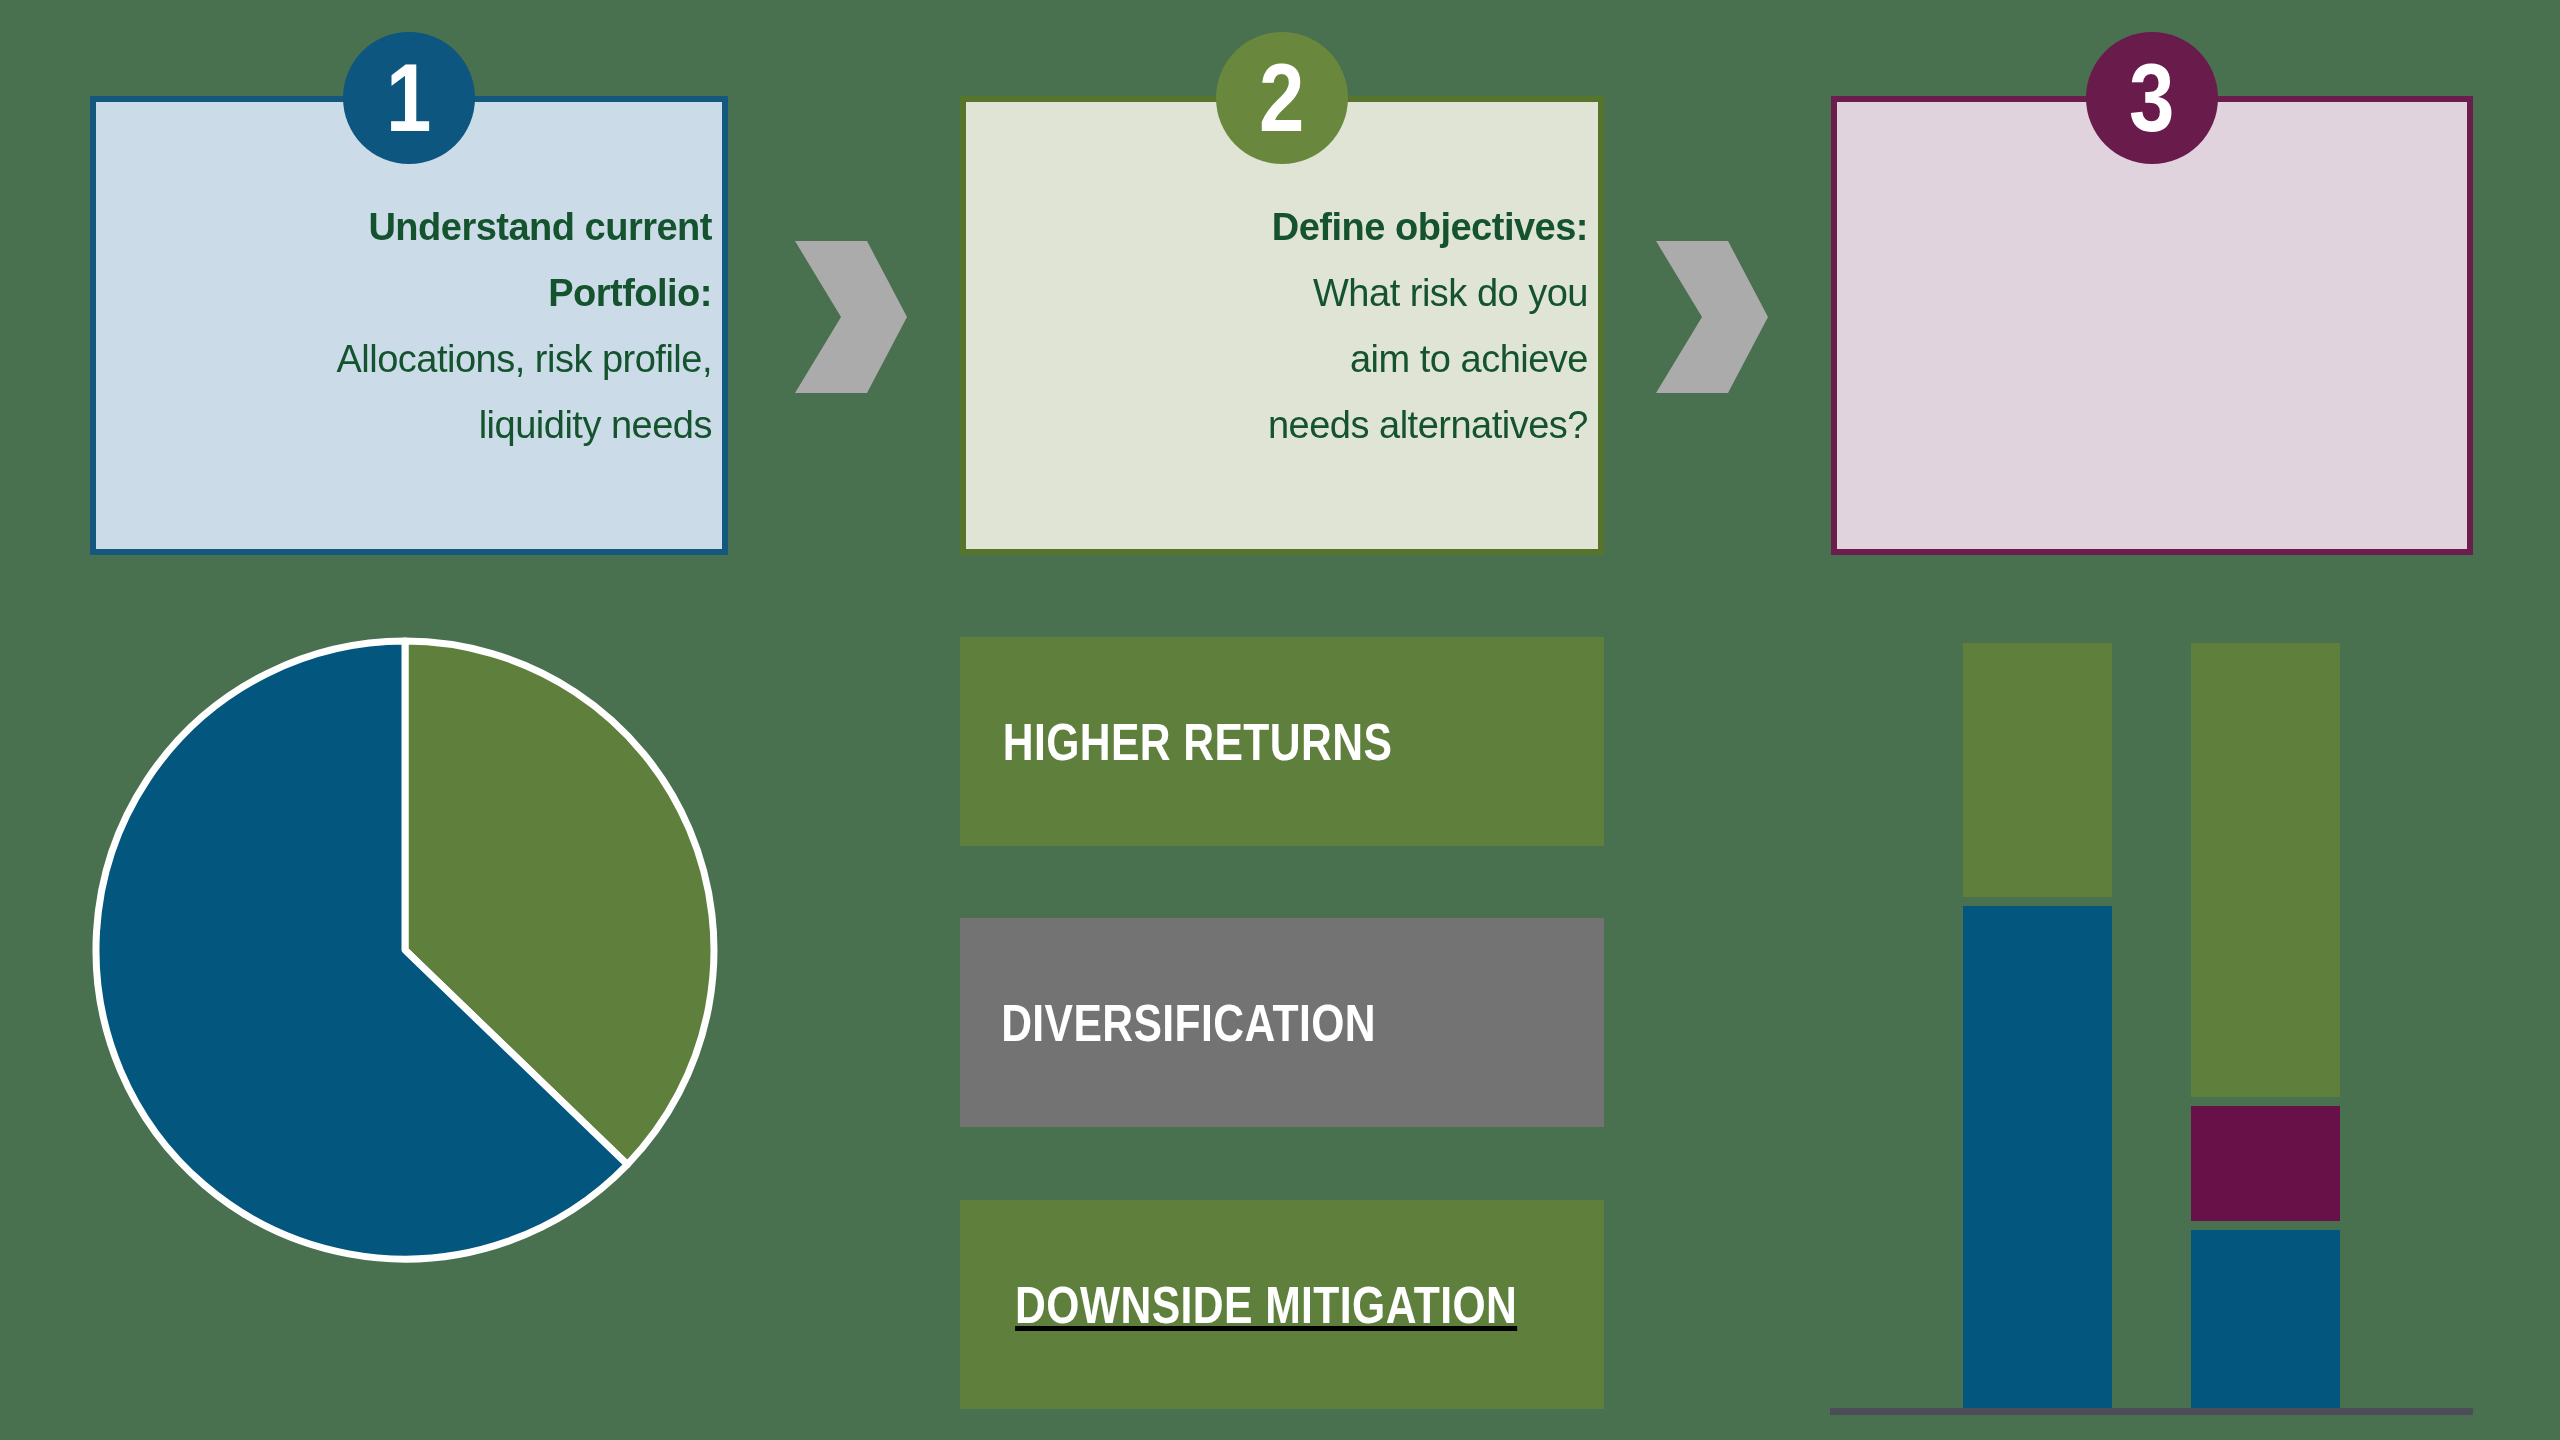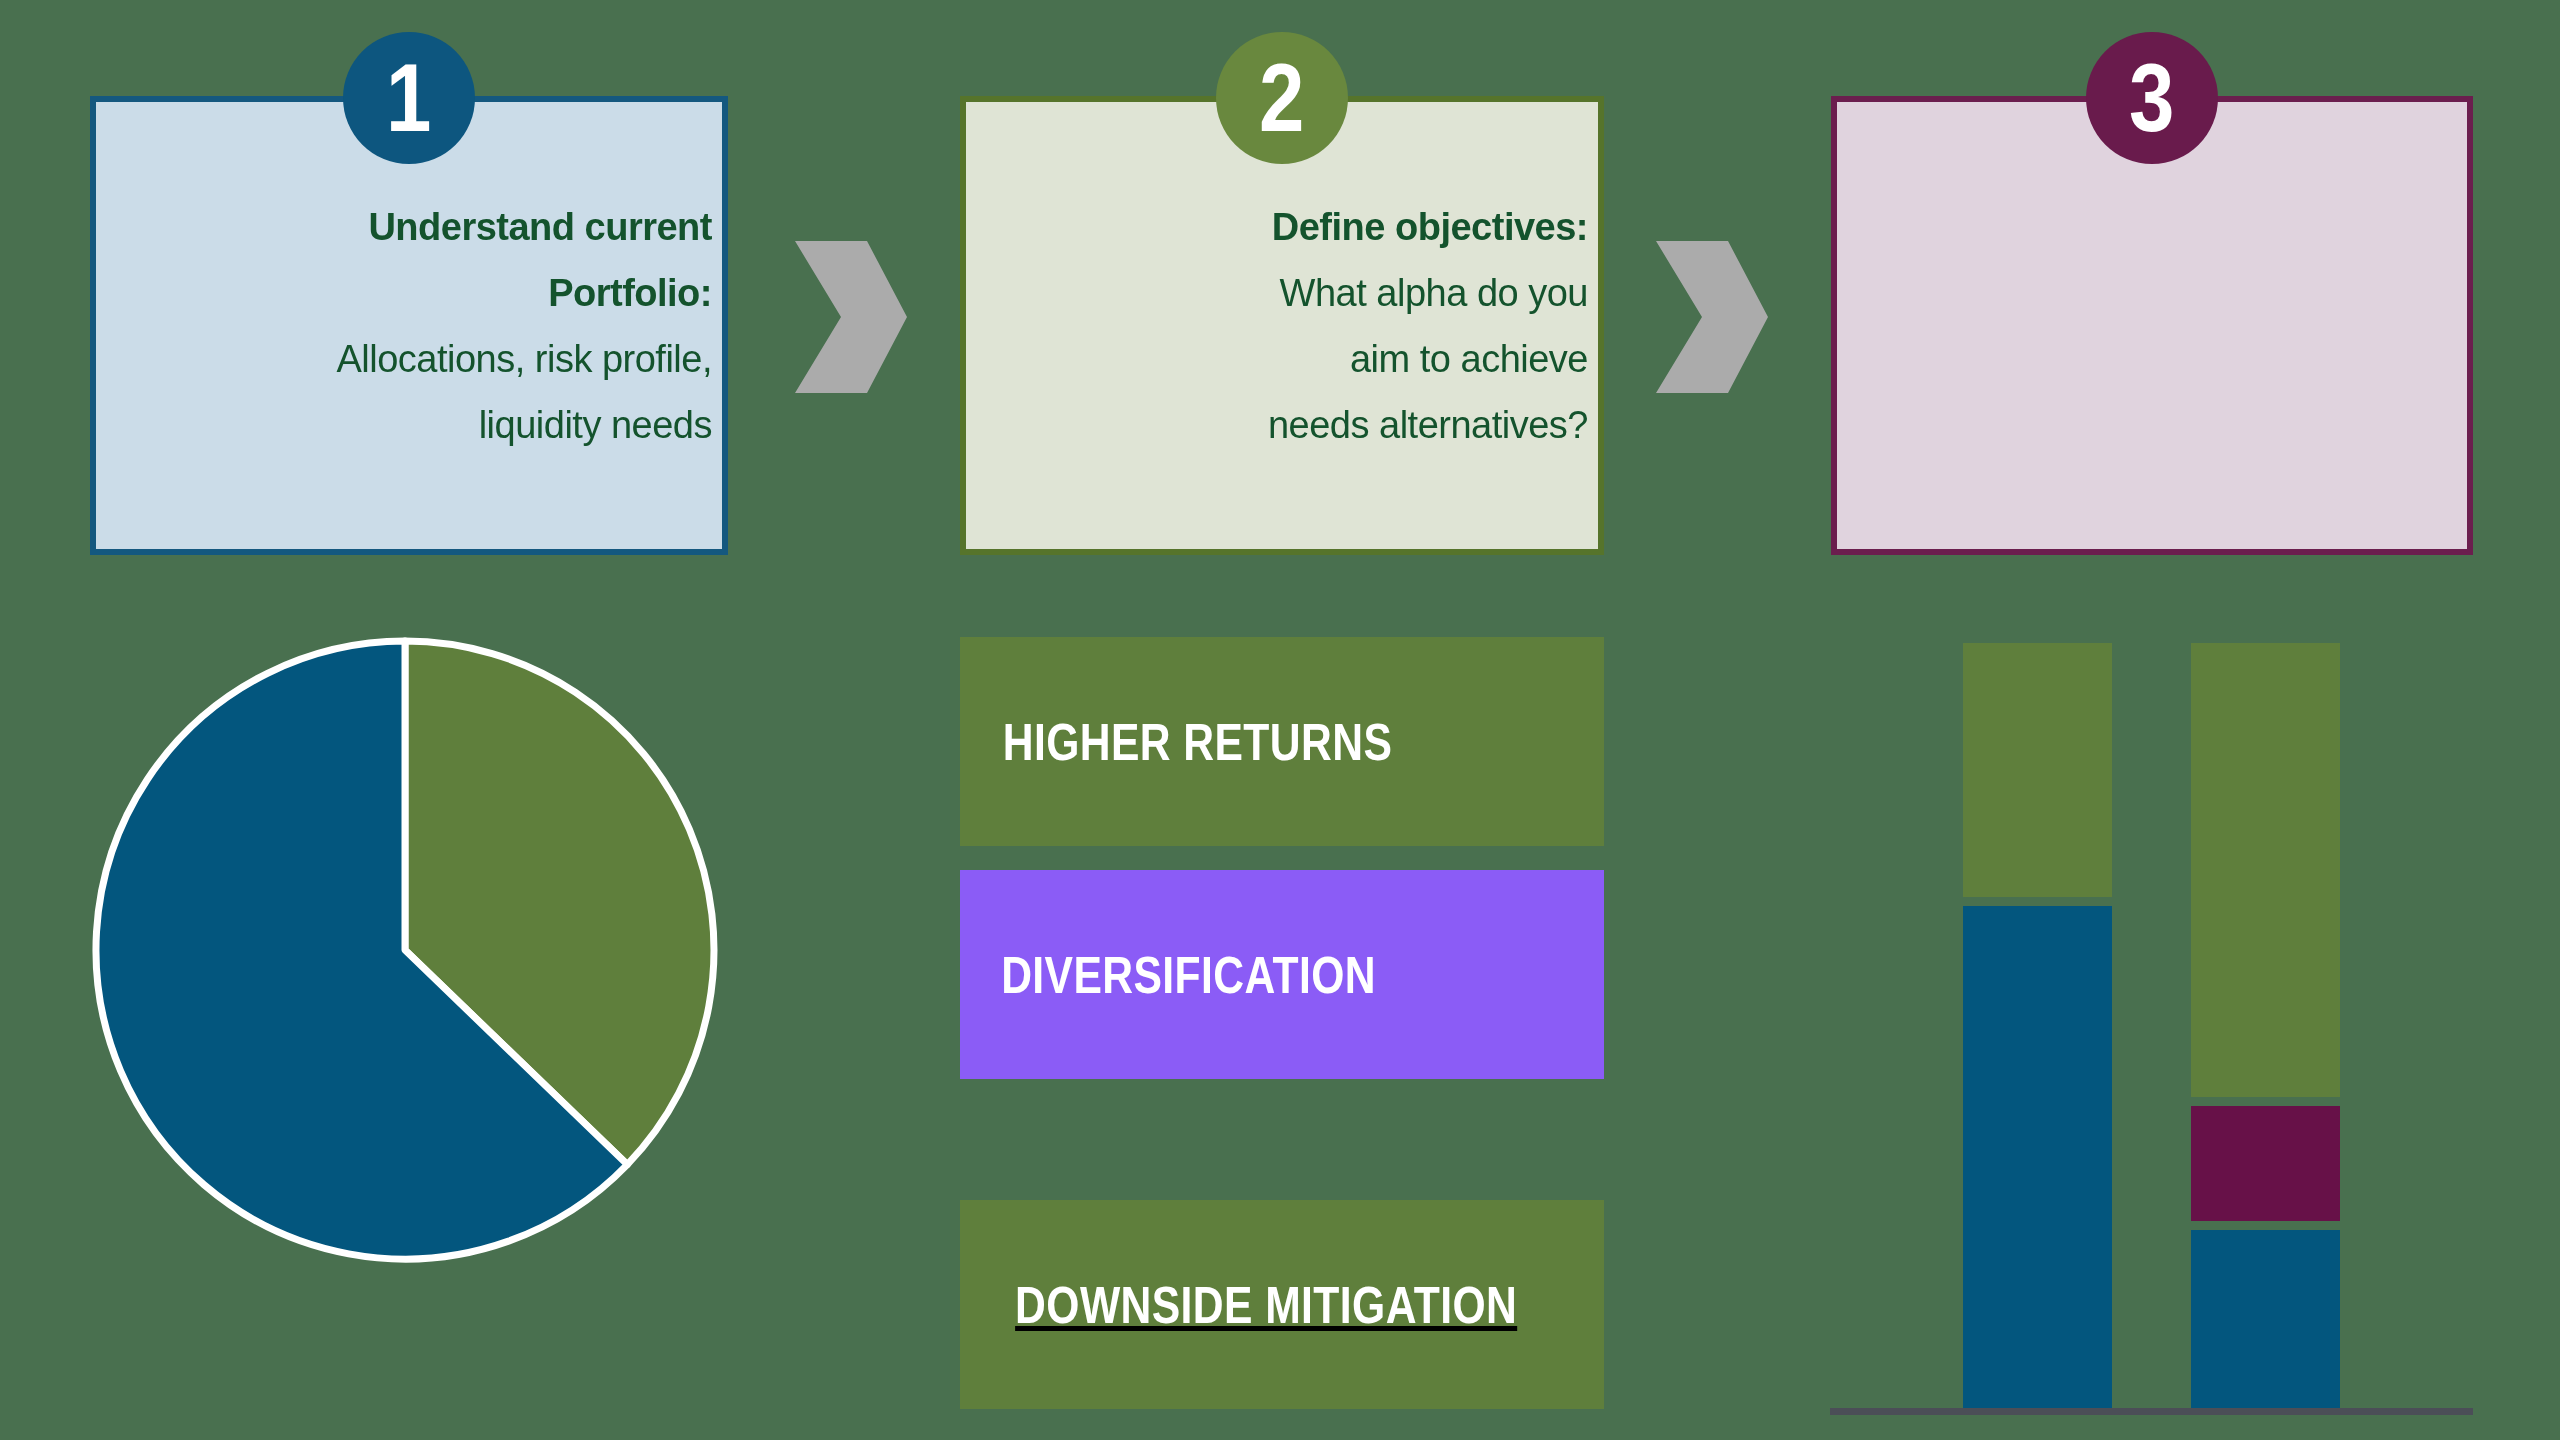--- a/index.html
+++ b/index.html
@@ -62,21 +62,21 @@
   <svg class="chevron" style="left:795px;" viewBox="0 0 112 152">
     <polygon points="0,0 72,0 112,76 72,152 0,152 46,76" fill="#ABABAB"></polygon>
   </svg>
 
   <div class="step-box" style="left:960px;width:644px;background:#DFE4D5;border-color:#56742B;">
     <div class="badge" style="background:#69883E;">
       <span class="badge-num">2</span>
     </div>
     <div class="box-text">
       <span class="ln bold">Define objectives:</span>
-      <span class="ln">What alpha do you</span>
+      <span class="ln">What risk do you</span>
       <span class="ln">aim to achieve</span>
       <span class="ln">needs alternatives?</span>
     </div>
   </div>
 
   <svg class="chevron" style="left:1656px;" viewBox="0 0 112 152">
     <polygon points="0,0 72,0 112,76 72,152 0,152 46,76" fill="#ABABAB"></polygon>
   </svg>
 
   <div class="step-box" style="left:1831px;width:642px;background:#E0D3DE;border-color:#6B1E4E;">
@@ -86,21 +86,21 @@
   </div>
 
   <svg id="pie-svg" style="position:absolute;left:90px;top:635px;" width="630" height="630" viewBox="0 0 630 630">
     <path id="pie-slice-olive" fill="#5F7F3C" stroke="#FFFFFF" stroke-width="7" stroke-linejoin="round" d="M315,315 L315,6 A309,309 0 0 1 537.3,529.6 Z"></path>
     <path id="pie-slice-blue" fill="#03567E" stroke="#FFFFFF" stroke-width="7" stroke-linejoin="round" d="M315,315 L537.3,529.6 A309,309 0 1 1 315,6 Z"></path>
   </svg>
 
   <div class="obj-bar" style="top:637px;background:#5F7F3C;">
     <span class="obj-label">HIGHER RETURNS</span>
   </div>
-  <div class="obj-bar" style="top:870px;background:#8b5cf6;">
+  <div class="obj-bar" style="top:918px;background:#737373;">
     <span class="obj-label">DIVERSIFICATION</span>
   </div>
   <div class="obj-bar" style="top:1200px;background:#5F7F3C;text-decoration:underline;">
     <span class="obj-label">DOWNSIDE MITIGATION</span>
   </div>
 
   <div class="stack-bar" style="left:1963px;">
       <div class="stack-seg" style="top: 0px; height: 254px; background: rgb(95, 127, 60);"></div>
       <div class="stack-seg" style="top: 263px; height: 503px; background: rgb(3, 86, 126);"></div>
     </div>

